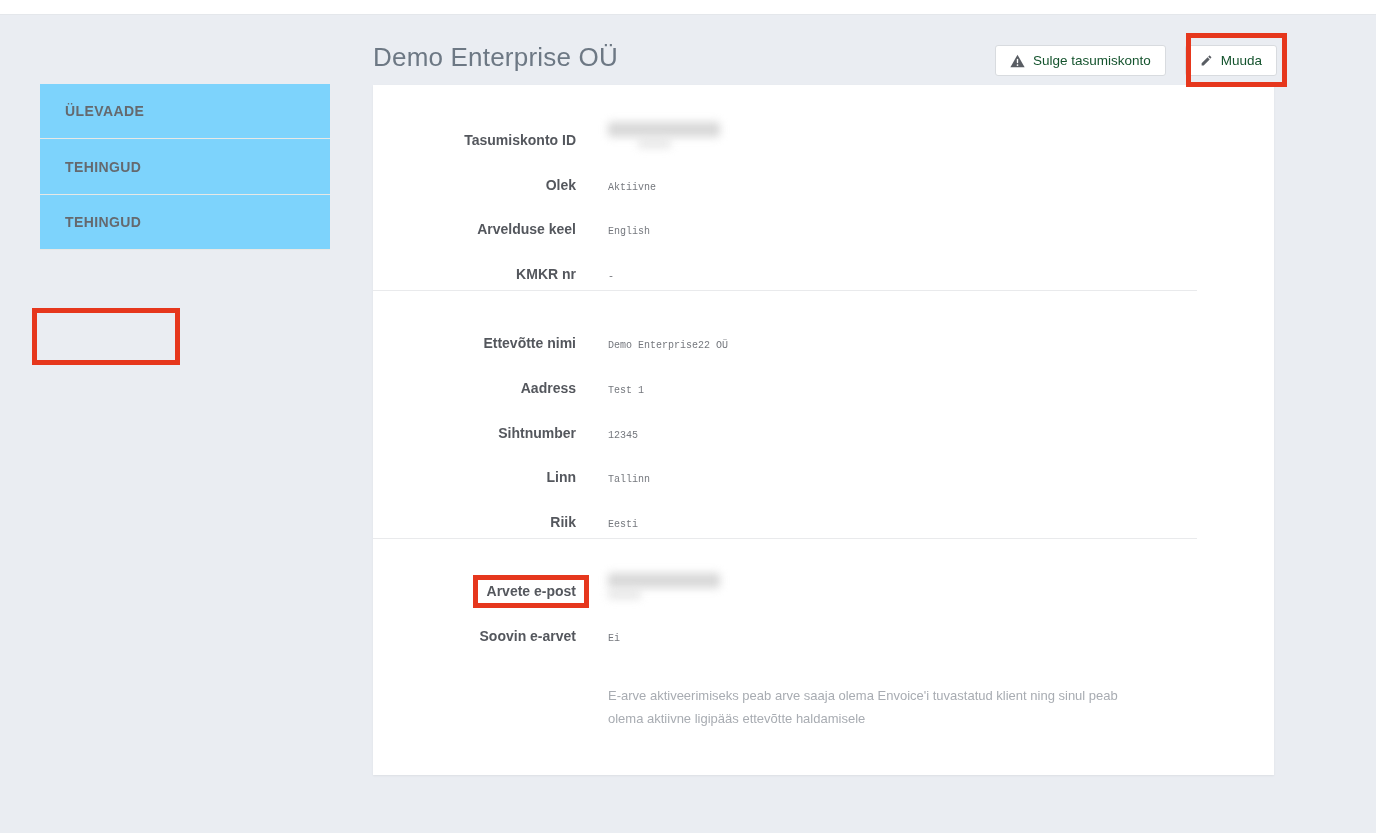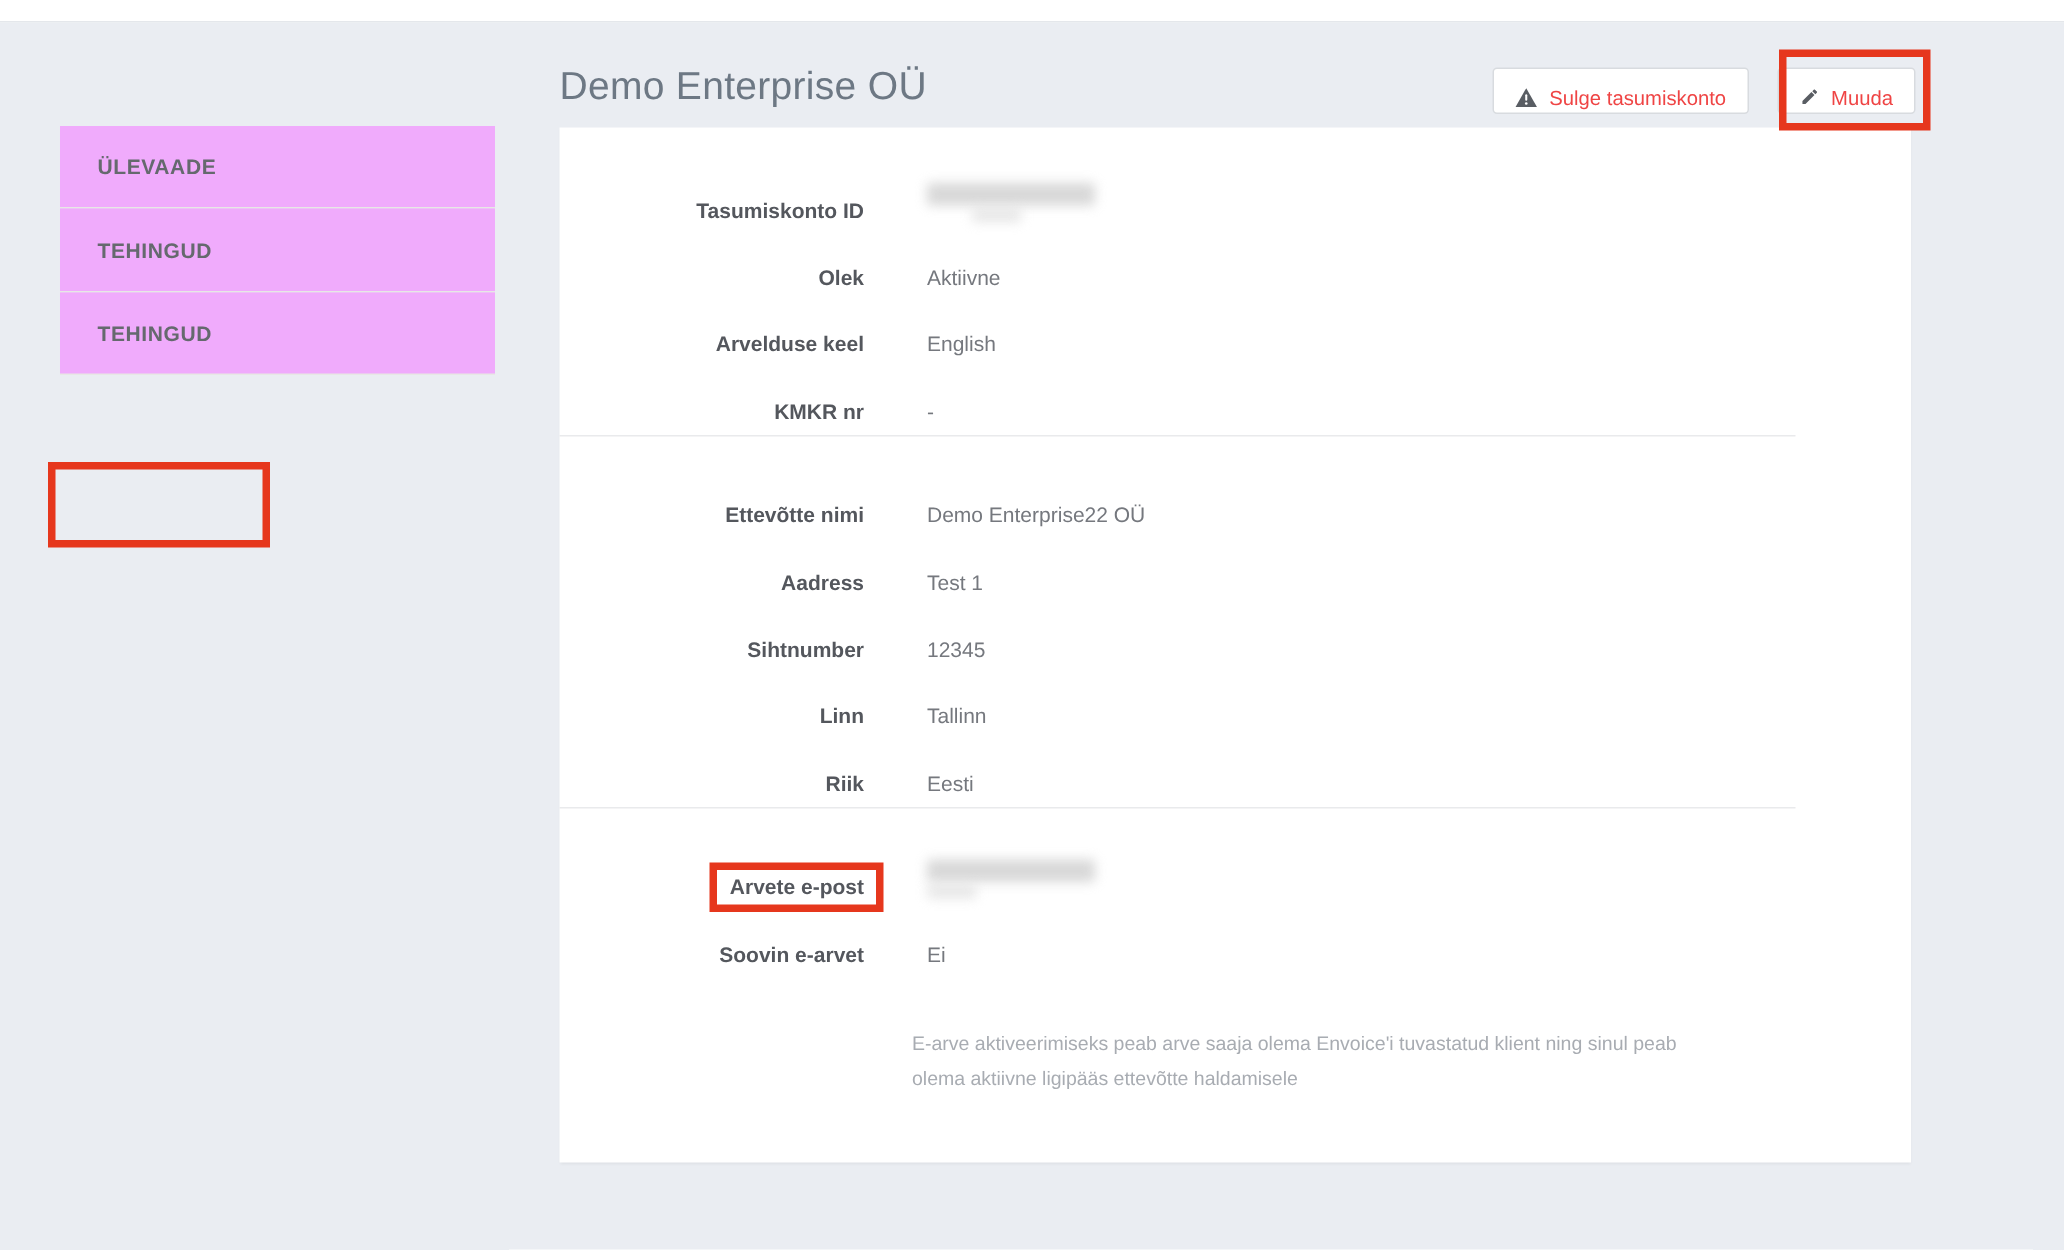--- a/index.html
+++ b/index.html
@@ -26,60 +26,60 @@
     position:absolute;left:0;top:0;width:1376px;height:15px;
     background:#ffffff;border-bottom:1px solid #e4e7eb;
   }
   
   .sidebar{
     position:absolute;left:40px;top:84px;width:290px;
   }
   .sb-item{
     height:55.4px;display:flex;align-items:center;
     padding-left:25px;
-    background:#f0abfc;
+    background:#7dd3fc;
     border-bottom:1px solid #e7e8e5;
     font-size:14px;font-weight:bold;letter-spacing:.4px;
     color:var(--sb-inactive);
     cursor:pointer;
   }
   .sb-item.active{
     background:#ffffff;border-bottom:none;
     color:var(--sb-active);
   }
   
   .main{position:absolute;left:373px;top:0;width:901px;}
   .hdr{position:relative;height:85px;}
   .hdr h1{
     position:absolute;left:0;top:42px;margin:0;
     font-size:26px;line-height:30px;font-weight:300;
     color:var(--title);letter-spacing:.2px;
   }
   .hbtns{position:absolute;right:-3px;top:45px;display:flex;gap:19px;}
   .btn{
-    height:31px;display:inline-flex;align-items:flex-start;gap:8px;
+    height:31px;display:inline-flex;align-items:center;gap:8px;
     padding:12px 14px;background:#fff;border:1px solid var(--border);
-    border-radius:3px;font-family:inherit;font-size:13.5px;color:#ef4444;
+    border-radius:3px;font-family:inherit;font-size:13.5px;color:#14532d;
     cursor:pointer;white-space:nowrap;
   }
   .btn svg{flex:0 0 auto;}
   
   .card{
     position:absolute;left:0;top:85px;width:901px;min-height:690px;
     background:var(--card-bg);
     box-shadow:0 1px 2px rgba(0,0,0,.06);
     padding:18px 0 29px 0;
   }
   .frow{height:44.8px;display:flex;align-items:flex-end;}
   .flabel{
     width:203px;flex:0 0 203px;text-align:right;
     font-size:14px;font-weight:bold;color:var(--label);
   }
   .fvalue{
-    margin-left:42px;font-size:14px;color:var(--value);
+    margin-left:32px;font-size:10px;color:var(--value);font-family:Liberation Mono, monospace;
   }
   .divider{
     height:1px;background:#e9eaec;margin:8px 77px 15px 0;
   }
   .note-row{display:flex;margin-top:12px;}
   .note{
     margin-left:235px;width:520px;
     font-size:13px;line-height:23px;color:var(--muted);margin-top:28px;
   }
   

